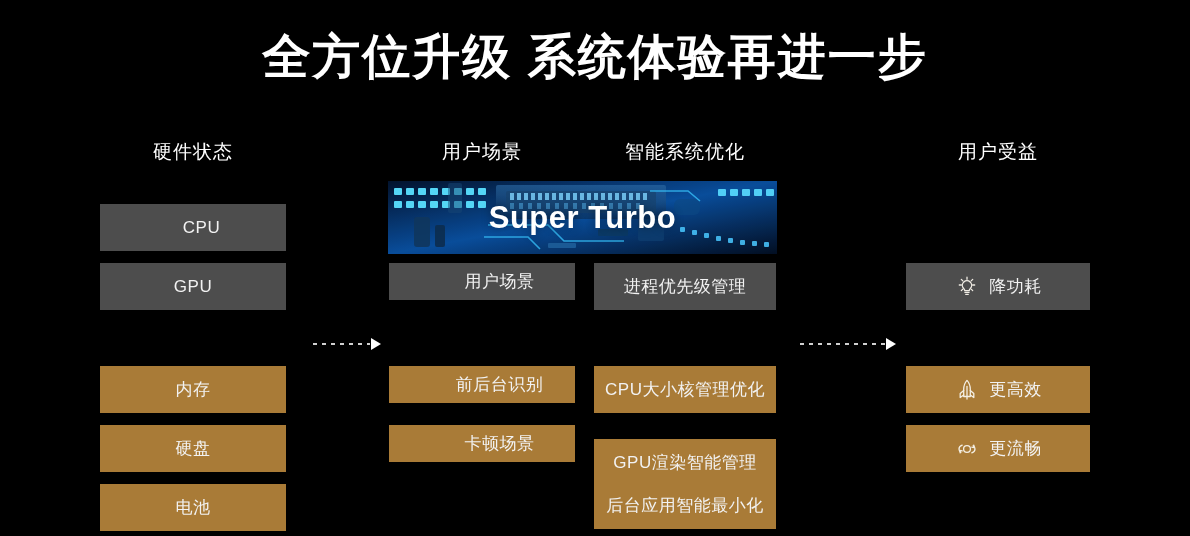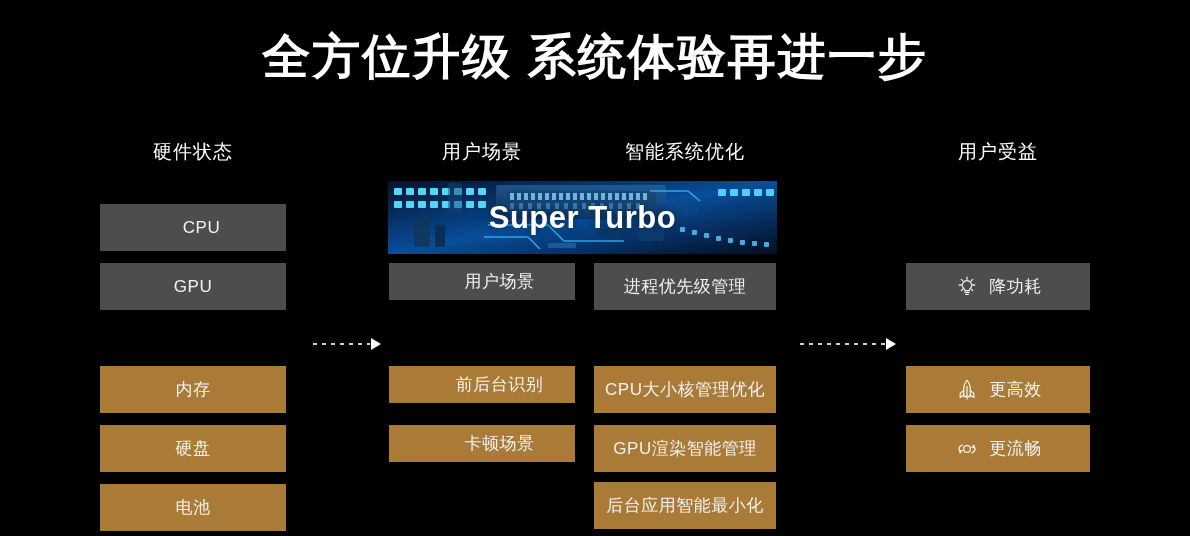--- a/index.html
+++ b/index.html
@@ -73,21 +73,21 @@
   
   .c2 { left: 389px; width: 186px; height: 37px; padding-left: 35px; }
   #box-user-scene  { top: 263px; }
   #box-fg-bg       { top: 322px; }
   #box-lag-scene   { top: 381px; }
 
   
   .c3 { left: 594px; width: 182px; height: 47px; }
   #box-proc-priority { top: 263px; }
   #box-cpu-core      { top: 322px; }
-  #box-gpu-render    { top: 381px; }
+  #box-gpu-render    { top: 395px; }
   #box-bg-minimize   { top: 438px; }
 
   
   .c4 { left: 906px; width: 184px; height: 47px; }
   #box-lower-power { top: 263px; }
   #box-efficient   { top: 322px; }
   #box-smooth      { top: 381px; }
 
   .c4 .inner {
     display: flex;

